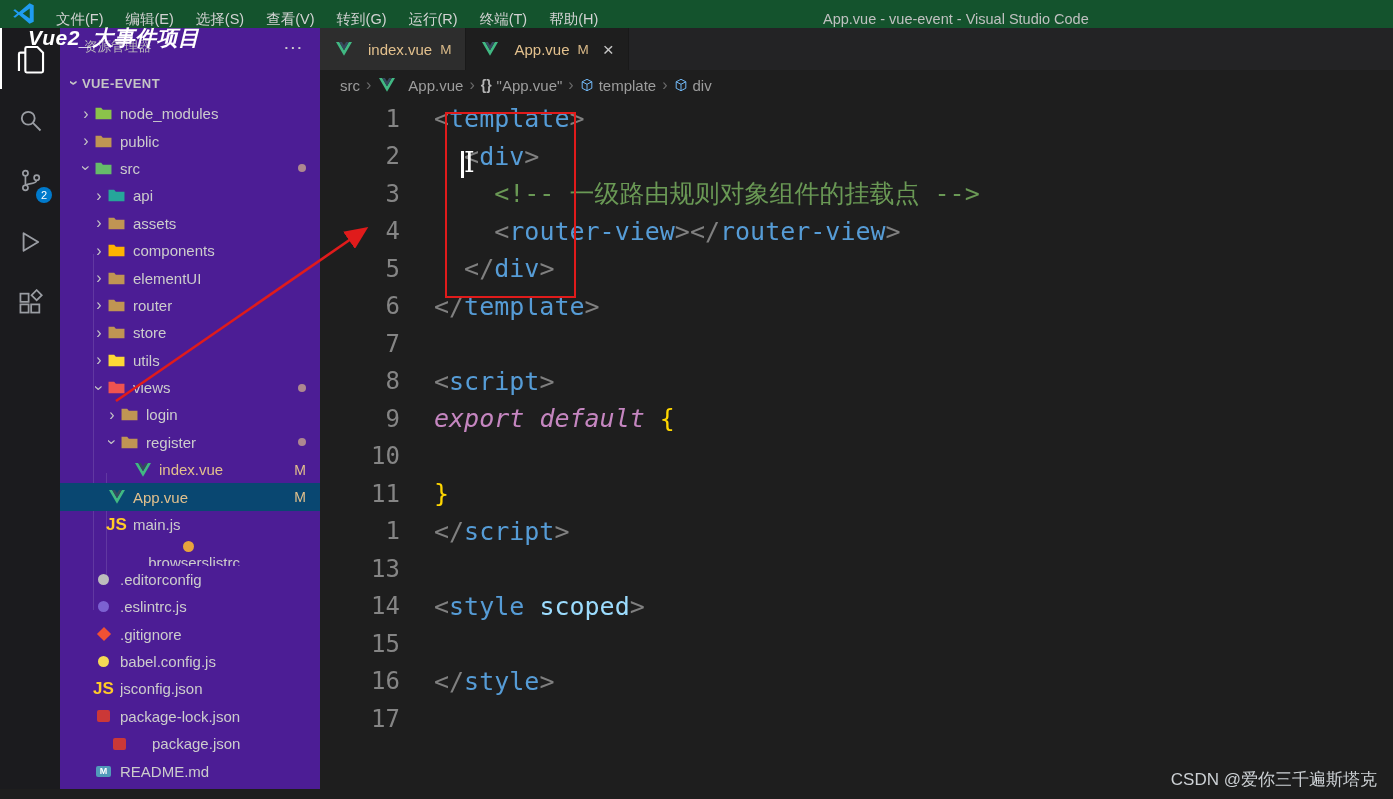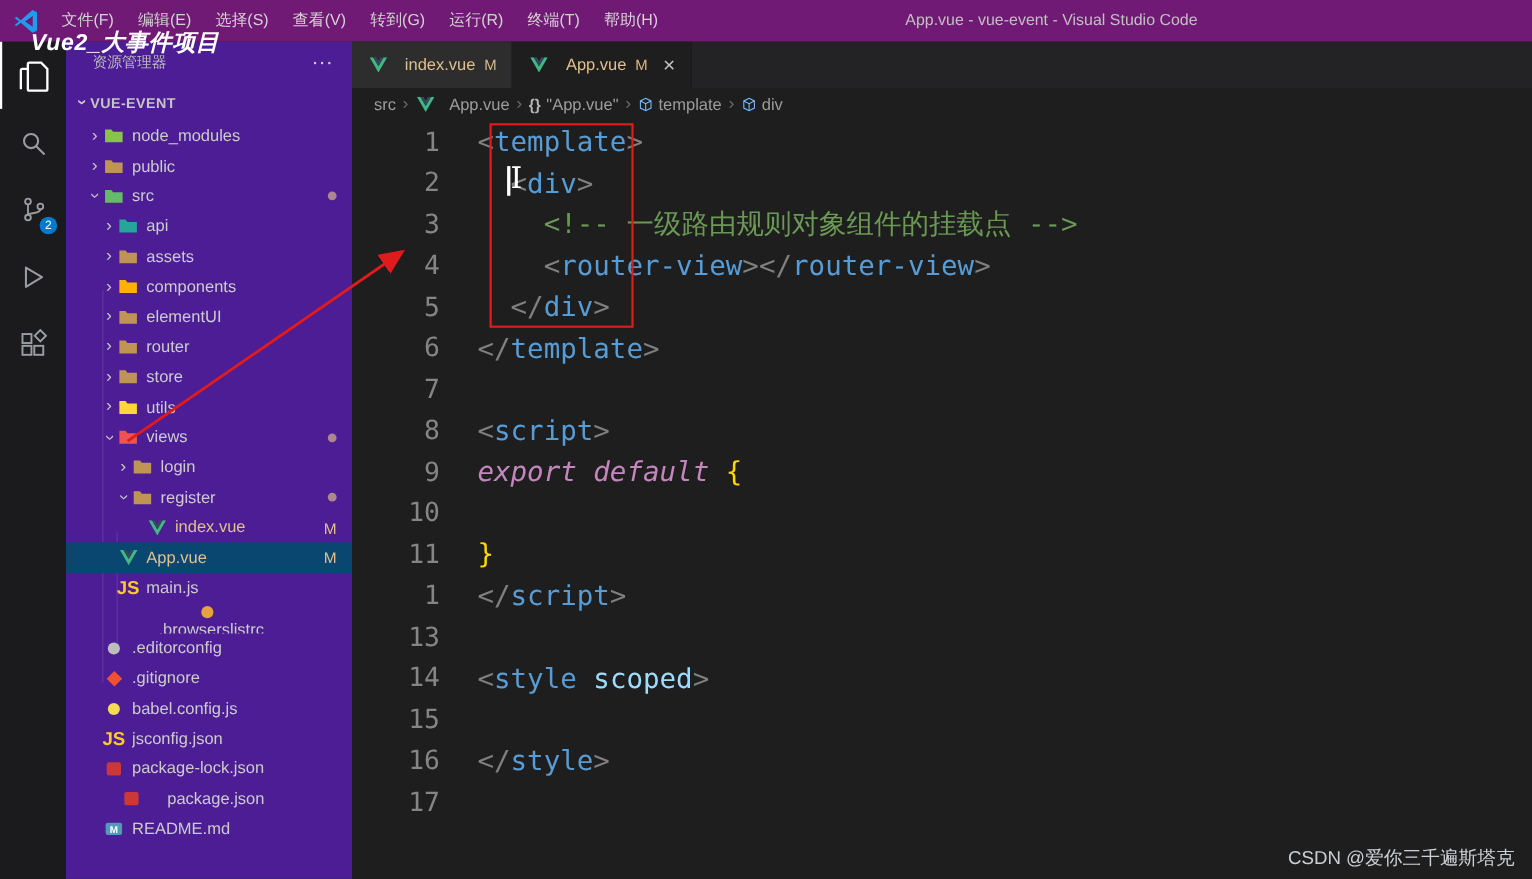--- a/index.html
+++ b/index.html
@@ -1,20 +1,20 @@
 <!DOCTYPE html>
 <html><head>
 <meta charset="utf-8">
 <style>
   html,body{margin:0;padding:0;}
   body{width:1393px;height:799px;position:relative;overflow:hidden;background:#1e1e1e;
        font-family:"Liberation Sans",sans-serif;-webkit-font-smoothing:antialiased;}
 
   
-  .titlebar{height:38px;background:#701a75;display:flex;align-items:center;color:#cccccc;position:relative;}
+  .titlebar{height:28px;background:#14532d;display:flex;color:#cccccc;position:relative;}
   .logo{width:26px;height:26px;margin:0 8px 0 11px;display:flex;align-items:center;}
   .menubar{display:flex;}
   .menu-item{padding:0 11px;font-size:14.5px;line-height:38px;color:#d2d2d2;cursor:default;}
   .window-title{position:absolute;left:823px;top:0;line-height:38px;font-size:14.5px;color:#c0c0c0;white-space:nowrap;}
 
   
   .bodyrow{display:flex;height:761px;}
 
   
   .activitybar{width:60px;background:#1b1b1e;position:relative;flex:none;}
@@ -316,20 +316,27 @@
           <div class="trow" style="padding-left: 18px;">
             <span class="chev-sp"></span>
             <span class="ticon">
               <span class="circ" style="background:#bdbdbd"></span>
             </span>
             <span class="tlabel">.editorconfig</span>
           </div>
           <div class="trow" style="padding-left: 18px;">
             <span class="chev-sp"></span>
             <span class="ticon">
+              <span class="circ" style="background:#7c62d1"></span>
+            </span>
+            <span class="tlabel">.eslintrc.js</span>
+          </div>
+          <div class="trow" style="padding-left: 18px;">
+            <span class="chev-sp"></span>
+            <span class="ticon">
               <span class="diamond"></span>
             </span>
             <span class="tlabel">.gitignore</span>
           </div>
           <div class="trow" style="padding-left: 18px;">
             <span class="chev-sp"></span>
             <span class="ticon">
               <span class="circ" style="background:#f5da55"></span>
             </span>
             <span class="tlabel">babel.config.js</span>

